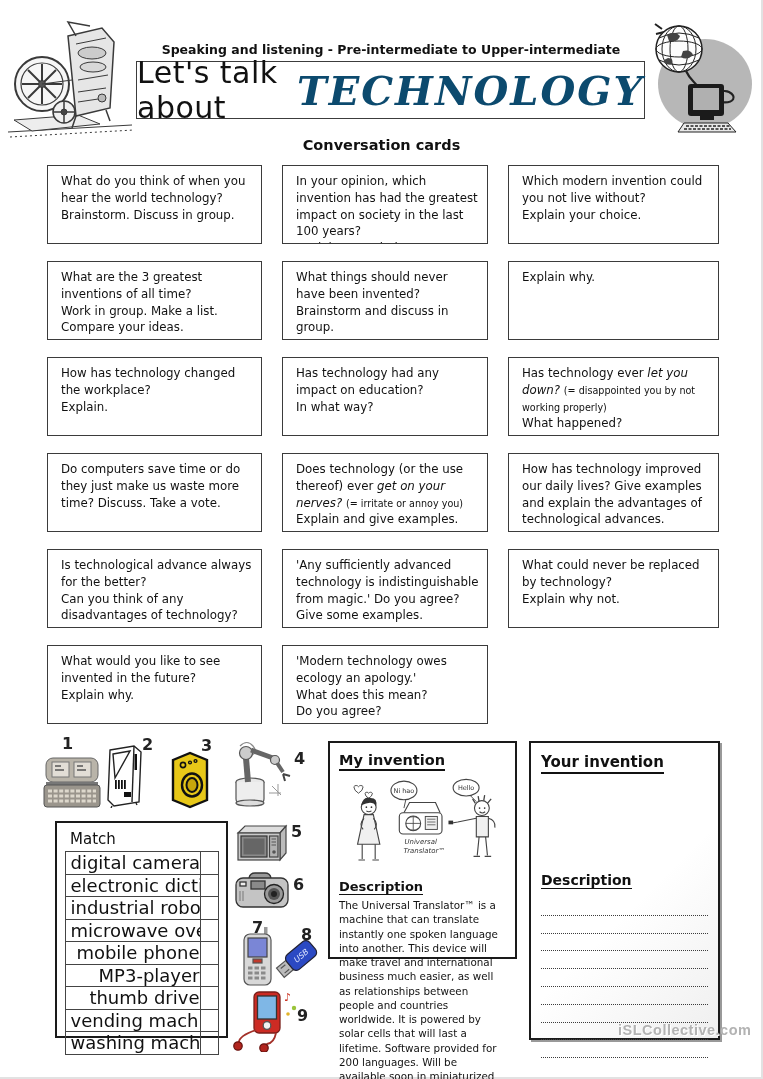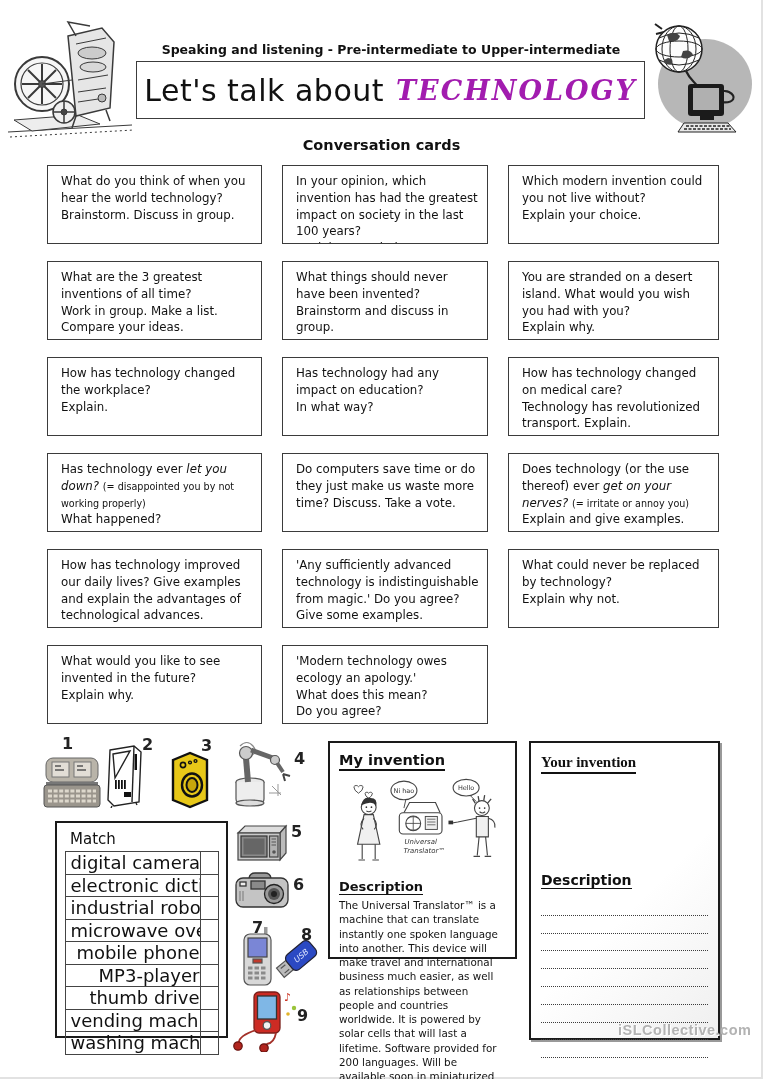--- a/index.html
+++ b/index.html
@@ -8,21 +8,21 @@
         box-shadow:inset -2px -2px 0 #e2e2e2;}
   .abs{position:absolute;}
 
   
   .subtitle{position:absolute;left:140px;top:42px;width:502px;text-align:center;
             font-size:12.5px;font-weight:bold;}
   .title-box{position:absolute;left:136px;top:61px;width:507px;height:56px;
              border:1.5px solid #3c3c3c;background:#fff;display:flex;align-items:center;justify-content:center;}
   .title-prefix{font-size:30px;letter-spacing:.5px;}
   .title-tech{font-family:"DejaVu Serif",serif;font-style:italic;font-weight:bold;
-              font-size:27px;color:#a21caf;letter-spacing:2px;margin-left:12px;}
+              font-size:40px;color:#0c4a6e;letter-spacing:2px;margin-left:12px;}
   .section-heading{position:absolute;left:0;top:137px;width:763px;text-align:center;
                    font-size:14.5px;font-weight:bold;}
 
   
   .cards-grid{position:absolute;left:47px;top:165px;width:672px;display:grid;
               grid-template-columns:215px 206px 211px;column-gap:20px;grid-auto-rows:79px;row-gap:17px;}
   .card{border:1.6px solid #3b3b3b;background:#fff;padding:7px 8px 4px 13px;
         font-size:11.8px;line-height:1.42;overflow:hidden;}
   .seg-i{font-style:italic;}
   .seg-sm{font-size:9.6px;}
@@ -130,48 +130,47 @@
       <div class="card">
         <div><span>What are the 3 greatest inventions of all time?</span></div>
         <div><span>Work in group. Make a list.</span></div>
         <div><span>Compare your ideas.</span></div>
       </div>
       <div class="card">
         <div><span>What things should never have been invented?</span></div>
         <div><span>Brainstorm and discuss in group.</span></div>
       </div>
       <div class="card">
-        <div><span>You are stranded on a desert island. What would you wish you had with you?</span></div>
         <div><span>Explain why.</span></div>
       </div>
       <div class="card">
         <div><span>How has technology changed the workplace?</span></div>
         <div><span>Explain.</span></div>
       </div>
       <div class="card">
         <div><span>Has technology had any impact on education?</span></div>
         <div><span>In what way?</span></div>
       </div>
       <div class="card">
-        <div><span>How has technology changed on medical care?</span></div>
-        <div><span>Technology has revolutionized transport. Explain.</span></div>
-      </div>
-      <div class="card">
         <div><span>Has technology ever </span><span class="seg-i">let you down?</span><span> </span><span class="seg-sm">(= disappointed you by not working properly)</span></div>
         <div><span>What happened?</span></div>
       </div>
       <div class="card">
         <div><span>Do computers save time or do they just make us waste more time? Discuss. Take a vote.</span></div>
       </div>
       <div class="card">
         <div><span>Does technology (or the use thereof) ever </span><span class="seg-i">get on your nerves?</span><span>  </span><span class="seg-sm">(= irritate or annoy you)</span></div>
         <div><span>Explain and give examples.</span></div>
       </div>
       <div class="card">
         <div><span>How has technology improved our daily lives? Give examples and explain the advantages of technological advances.</span></div>
+      </div>
+      <div class="card">
+        <div><span>Is technological advance always for the better?</span></div>
+        <div><span>Can you think of any disadvantages of technology?</span></div>
       </div>
       <div class="card">
         <div><span>'Any sufficiently advanced technology is indistinguishable from magic.' Do you agree?</span></div>
         <div><span>Give some examples.</span></div>
       </div>
       <div class="card">
         <div><span>What could never be replaced by technology?</span></div>
         <div><span>Explain why not.</span></div>
       </div>
       <div class="card">
@@ -396,21 +395,21 @@
       <path d="M151 64 L149 84 M158 64 L160 84 M145 85 h7 M157 85 h7"></path>
 
       <text x="88" y="72" font-size="7.5" font-style="italic" text-anchor="middle" fill="#333" stroke="none">Universal</text>
       <text x="92" y="81" font-size="7.5" font-style="italic" text-anchor="middle" fill="#333" stroke="none">Translator™</text>
     </svg>
     <div><span class="desc-heading">Description</span></div>
     <div class="desc-text">The Universal Translator™ is a machine that can translate instantly one spoken language into another. This device will make travel and international business much easier, as well as relationships between people and countries worldwide. It is powered by solar cells that will last a lifetime. Software provided for 200 languages. Will be available soon in miniaturized pocket version.</div>
   </div>
 
   <div class="panel your-box">
-    <span class="box-heading" style="font-size:15px;font-family:Liberation Serif, serif;">Your invention</span>
+    <span class="box-heading" style="font-size:15px;">Your invention</span>
     <div class="your-spacer"></div>
     <div><span class="desc-heading" style="font-size:14px;">Description</span></div>
     <div class="dotlines">
         <div class="dotline"></div>
         <div class="dotline"></div>
         <div class="dotline"></div>
         <div class="dotline"></div>
         <div class="dotline"></div>
         <div class="dotline"></div>
         <div class="dotline"></div>

